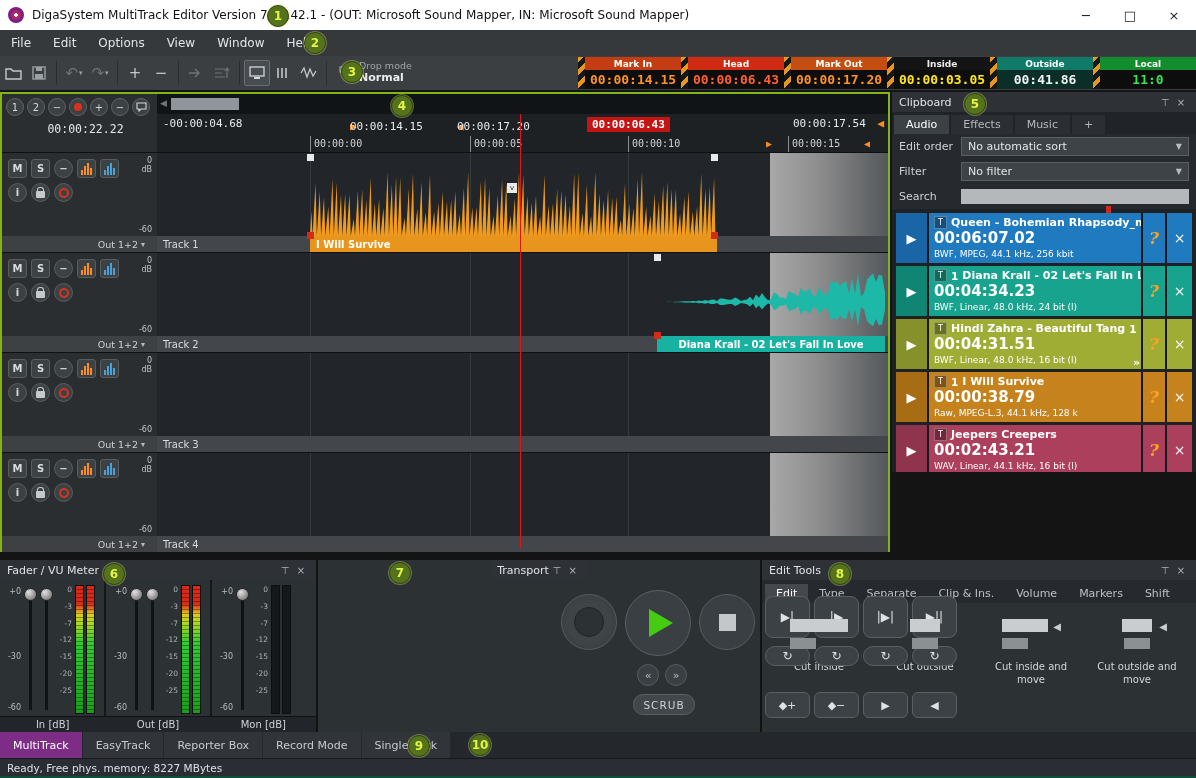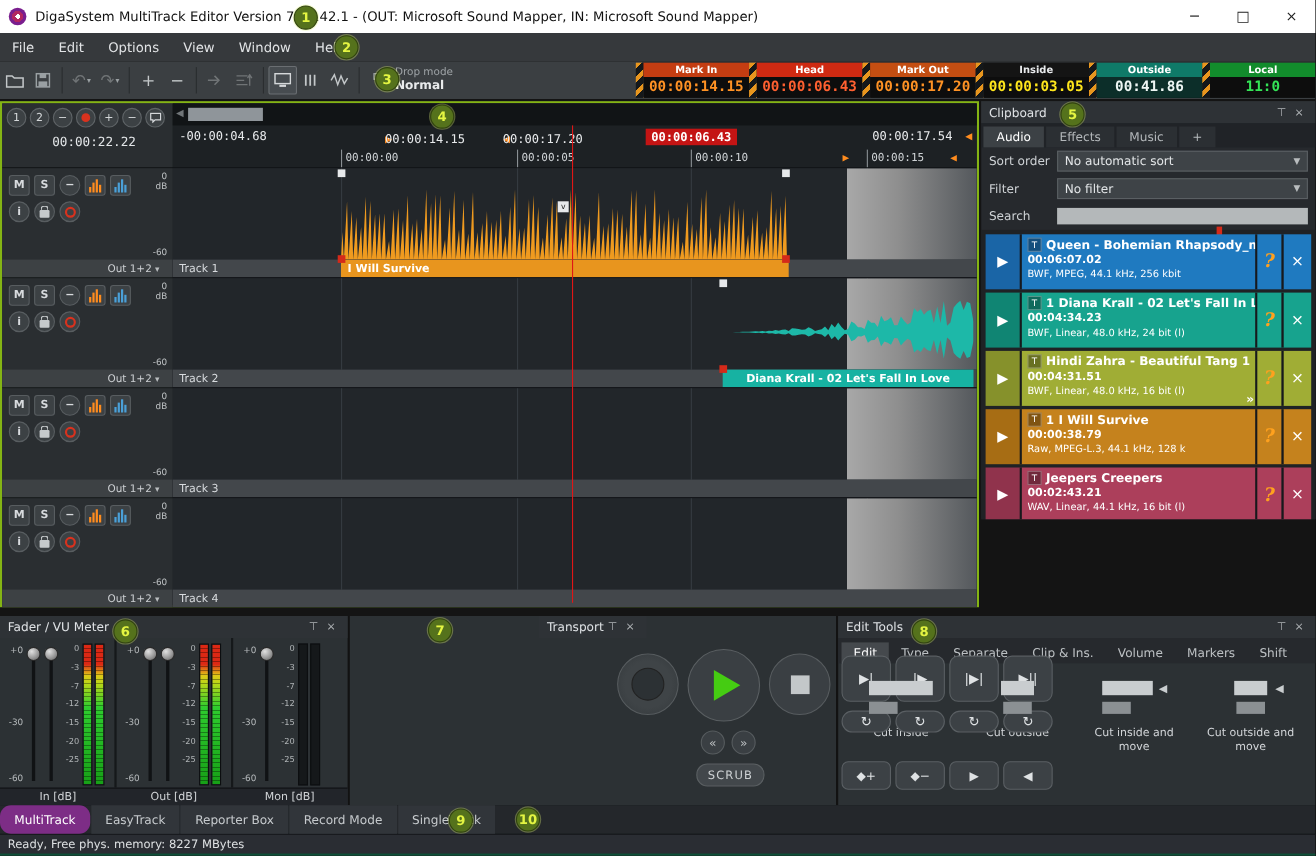--- a/index.html
+++ b/index.html
@@ -135,21 +135,21 @@
   .cb-list { flex:1; padding:4px; display:flex; flex-direction:column; gap:3px; background:#1f2225; overflow:hidden; }
   .cb-item { height:50px; display:flex; flex:none; color:#fff; }
   .cb-play { width:33px; display:flex; align-items:center; justify-content:center;
              font-size:13px; border-right:2px solid #17191c; flex:none; }
   .cb-body { flex:1; padding:3px 5px 0 5px; position:relative; overflow:hidden; }
   .cb-line1 { display:flex; align-items:center; gap:4px; font-size:11px; font-weight:bold; white-space:nowrap; }
   .tbox { width:13px; height:13px; background:rgba(0,0,0,.35); border:1px solid rgba(255,255,255,.3);
           font-size:8px; font-weight:normal; display:flex; align-items:center; justify-content:center; flex:none; }
   .bnum { font-size:10.5px; }
   .bnum-r { margin-left:auto; padding-right:2px; }
-  .cb-dur { font-size:10px; font-weight:bold; margin-top:18px; }
+  .cb-dur { font-size:15px; font-weight:bold; margin-top:18px; }
   .cb-fmt { font-size:9px; margin-top:1px; white-space:nowrap; }
   .more { position:absolute; right:1px; bottom:0; font-size:11px; font-weight:bold; }
   .cb-q { width:24px; display:flex; align-items:center; justify-content:center; border-left:2px solid #17191c;
           font-family:"DejaVu Serif","Liberation Serif",serif; font-style:italic; font-weight:bold;
           font-size:17px; color:#ffa11e; flex:none; }
   .cb-x { width:27px; display:flex; align-items:center; justify-content:center; border-left:2px solid #17191c;
           font-size:14px; color:#fff; flex:none; }
   .it0 .cb-body,.it0 .cb-q,.it0 .cb-x{background:#1f7ac0} .it0 .cb-play{background:#1a65a6}
   .it1 .cb-body,.it1 .cb-q,.it1 .cb-x{background:#17a38e} .it1 .cb-play{background:#108573}
   .it2 .cb-body,.it2 .cb-q,.it2 .cb-x{background:#a0ad35} .it2 .cb-play{background:#86912b}
@@ -211,21 +211,21 @@
             color:#d3d6d9; font-size:10px; text-align:center; line-height:1.25; }
   .et-ic { width:64px; height:42px; position:relative; margin-bottom:4px; }
   .et-ic .big { position:absolute; top:4px; height:13px; background:#c9cdcf; }
   .et-ic .sm  { position:absolute; top:23px; height:11px; background:#8b9093; }
   .et-ic .mv  { position:absolute; top:6px; right:2px; font-size:10px; color:#c9cdcf; }
 
   
   .tabbar { height:26px; background:#24272b; display:flex; align-items:stretch; }
   .btab { padding:0 13px; display:flex; align-items:center; font-size:11px; color:#c6cacd;
           background:#31353a; margin-right:1px; }
-  .btab.active { background:#7d2d86; color:#fff;border-radius:10px; }
+  .btab.active { background:#7d2d86; color:#fff; }
   .statusbar { height:20px; background:#2a2d33; border-top:1px solid #17191c; border-bottom:2px solid #0d5038;
                display:flex; align-items:center; font-size:10.5px; color:#dde0e2; padding-left:7px; }
   .st-segs { margin-left:auto; display:flex; height:100%; align-items:center; }
   .st-seg { padding:0 9px; border-left:1px solid #55585c; white-space:nowrap; }
 
   .badge { position:absolute; width:22px; height:22px; border-radius:50%; background:#55721c;
            border:1px solid #31430f; box-shadow:0 0 0 1px rgba(220,240,120,.35); color:#e4f542;
            font-size:12px; font-weight:bold; display:flex; align-items:center; justify-content:center; z-index:60; }
   svg { display:block; }
 </style>
@@ -601,21 +601,21 @@
         <span class="ph-ic">⊤</span>
         <span class="ph-ic">×</span>
       </div>
       <div class="cb-tabs">
         <span class="cb-tab active">Audio</span>
         <span class="cb-tab">Effects</span>
         <span class="cb-tab">Music</span>
         <span class="cb-tab">+</span>
       </div>
       <div class="cb-row">
-        <span class="cb-label">Sort order</span>
+        <span class="cb-label">Edit order</span>
         <span class="cb-select">
             <span class="sv">No automatic sort</span>
             <span class="sel-arrow">▼</span>
           </span>
       </div>
       <div class="cb-row">
         <span class="cb-label">Filter</span>
         <span class="cb-select">
             <span class="sv">No filter</span>
             <span class="sel-arrow">▼</span>

